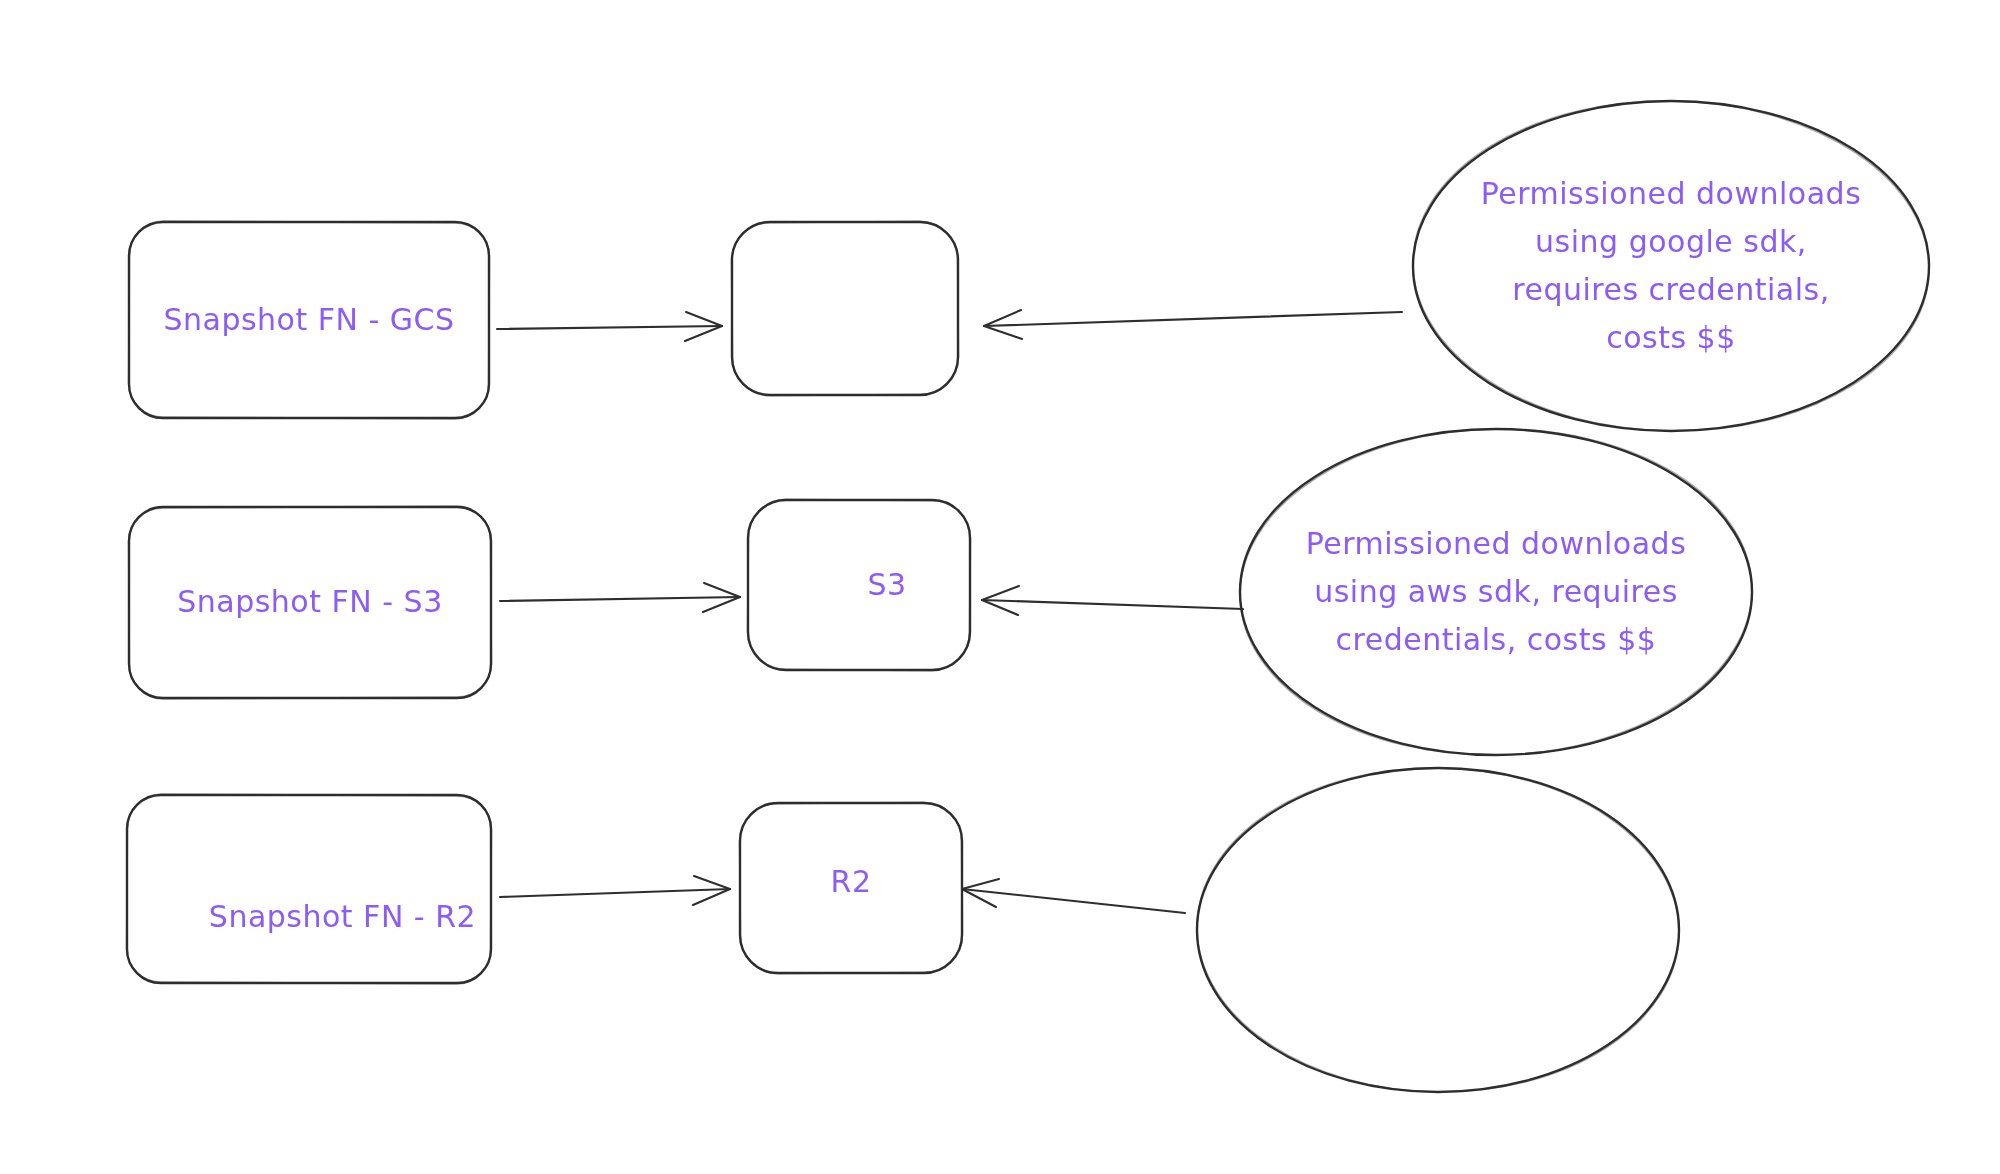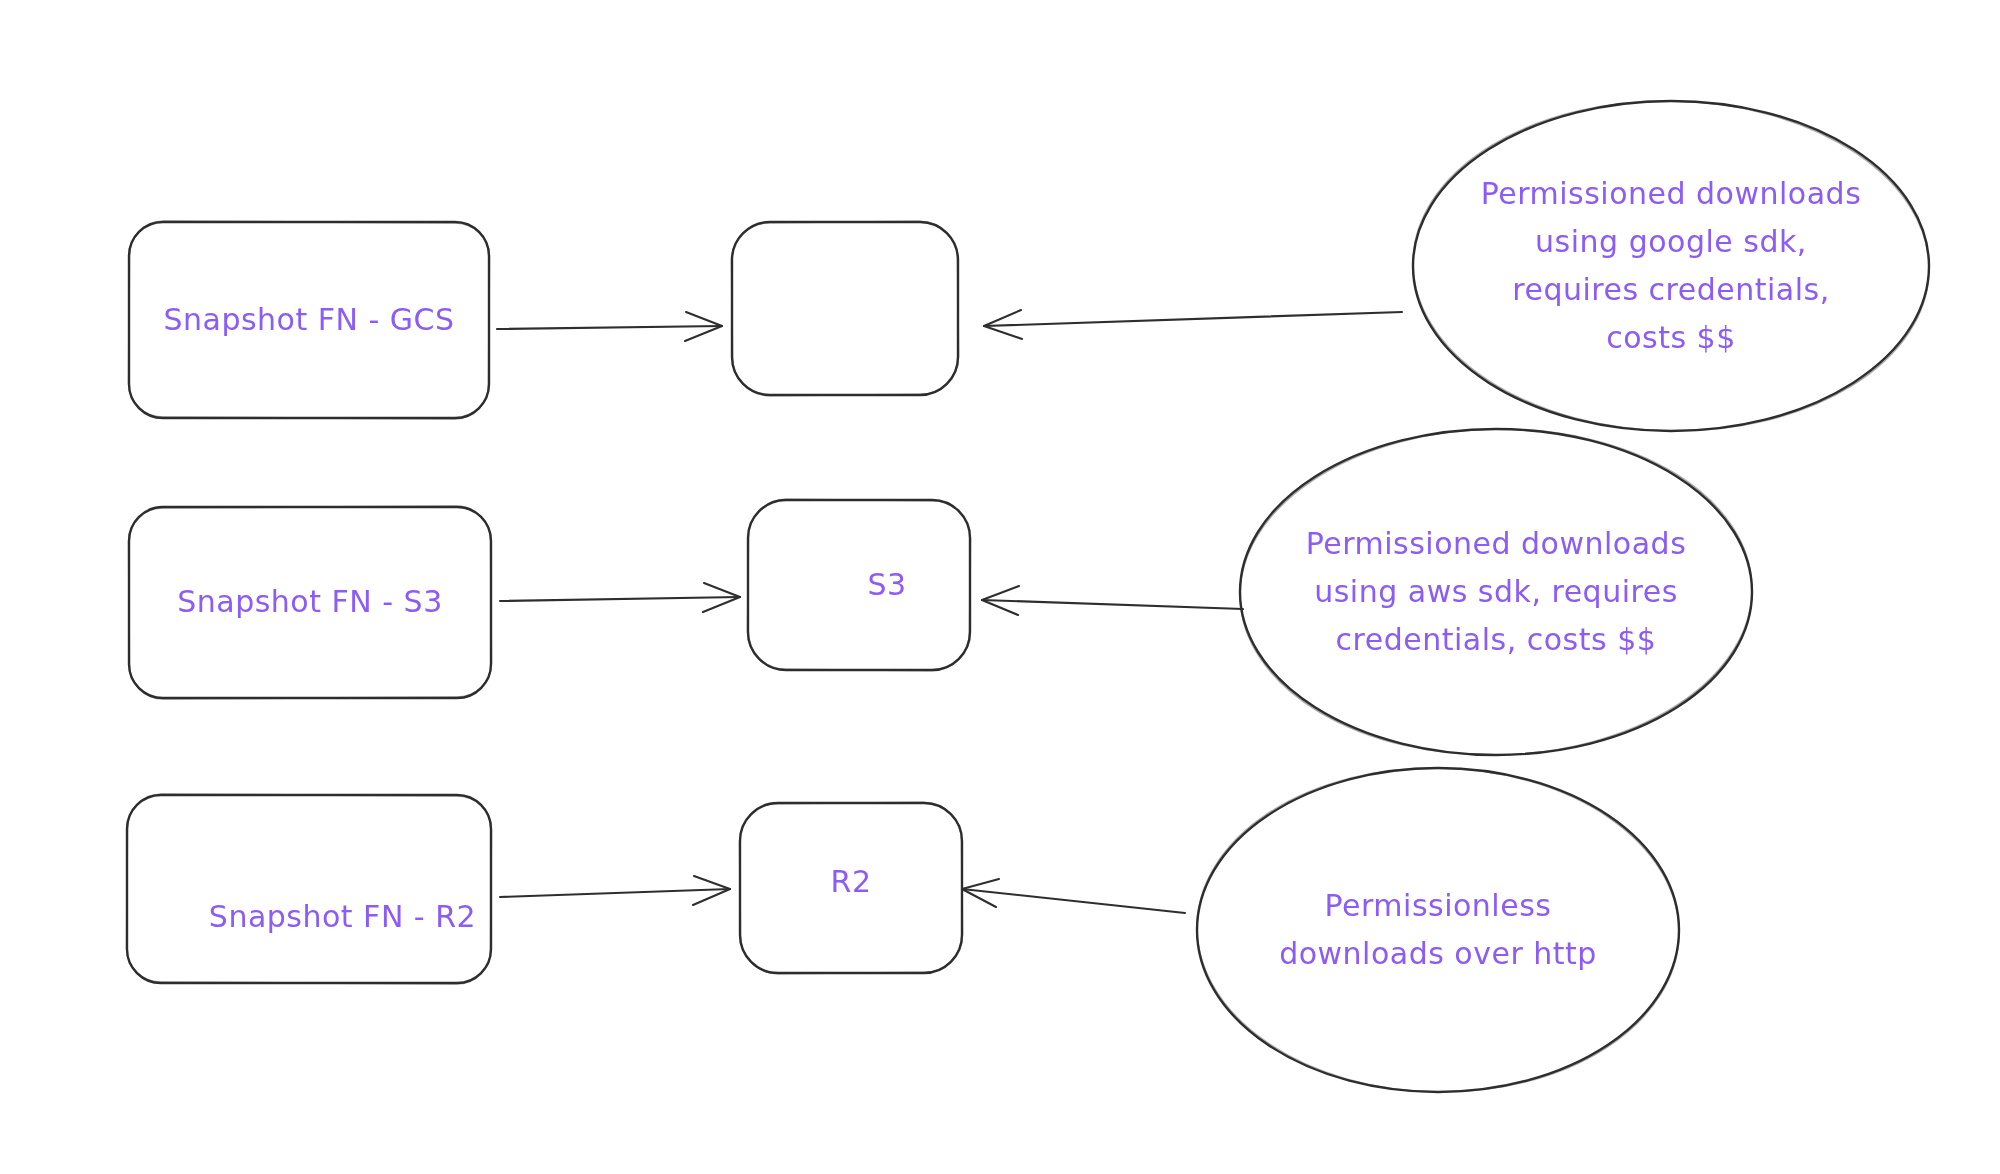--- a/index.html
+++ b/index.html
@@ -154,18 +154,14 @@
 using aws sdk, requires
 credentials, costs $$</span>
   </div>
 
   <div class="label" style="left:127px; top:795px; width:431px; height:188px;margin-top:28px;">
     <span>Snapshot FN - R2</span>
   </div>
   <div class="label" style="left:740px; top:803px; width:222px; height:158px;border-radius:20px;">
     <span>R2</span>
   </div>
-  <div class="label" style="left:1198px; top:780px; width:480px; height:300px;">
-    <span class="note-text">Permissionless
-downloads over http</span>
-  </div>
 
 </div>
 
 </body></html>

